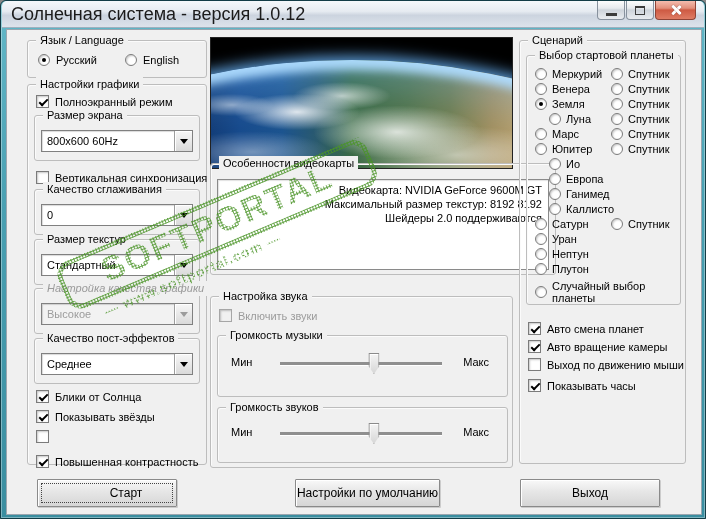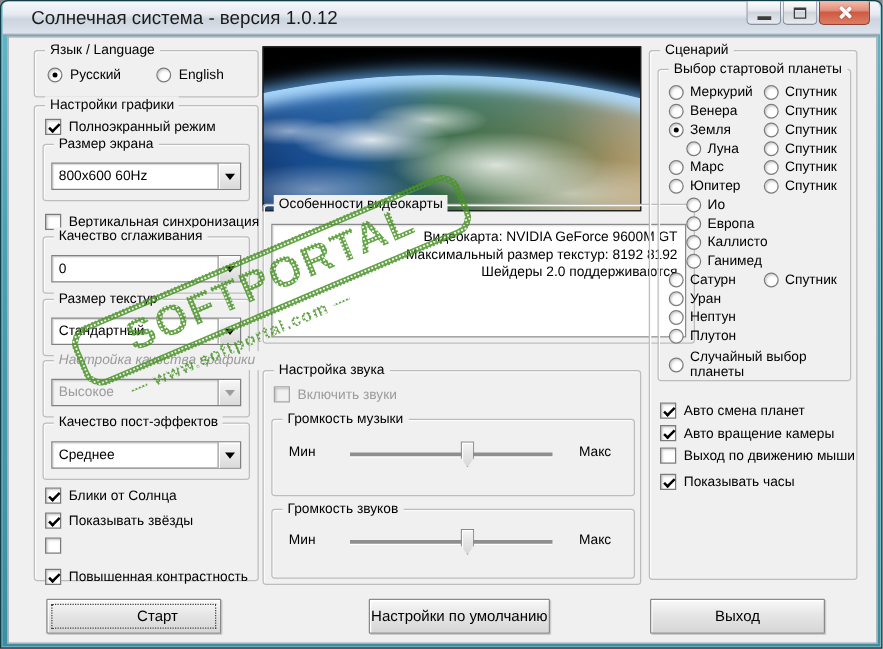--- a/index.html
+++ b/index.html
@@ -5,21 +5,21 @@
   html,body{margin:0;padding:0;background:#888;}
   *{box-sizing:border-box;}
   .win{position:relative;width:706px;height:519px;font-family:"Liberation Sans",sans-serif;
        background:linear-gradient(180deg,#63b8c8,#49a0b2 40%,#3a8ea0);
        border:1px solid #123c46;border-radius:6px 6px 0 0;overflow:hidden;
        box-shadow:inset 0 0 0 1px rgba(255,255,255,.35);}
   
   .titlebar{position:absolute;left:1px;right:1px;top:0;height:27px;
        background:linear-gradient(180deg,#f5f8fb,#e6ebf1 40%,#ccd4df 55%,#dde3eb);
        border-radius:5px 5px 0 0;border-bottom:1px solid #9fb0be;display:flex;align-items:center;}
-  .title{padding-left:9px;font-size:15px;color:#1b1b1b;margin-left:14px;}
+  .title{padding-left:9px;font-size:18px;color:#1b1b1b;}
   .capbtns{position:absolute;right:8px;top:0;display:flex;gap:1px;}
   .capbtn{width:28px;height:19px;border:1px solid #87919d;border-top:none;border-radius:0 0 4px 4px;
        background:linear-gradient(180deg,#fdfdfd,#e7eaee 40%,#ced4db 50%,#e9ecf0);
        display:flex;align-items:center;justify-content:center;position:relative;}
   .capbtn.close{width:41px;border-color:#8f4335;
        background:linear-gradient(180deg,#f4bcae,#e28f7b 40%,#ce5a43 50%,#df7c64);}
   .g-min{width:11px;height:3px;background:#3c3c3c;margin-top:8px;}
   .g-max{width:10px;height:9px;border:1px solid #3c3c3c;border-top:2px solid #3c3c3c;background:transparent;}
   .x-icon{position:relative;width:12px;height:12px;}
   .x-icon i{position:absolute;left:5px;top:0;width:2.5px;height:12px;background:#fff;border-radius:1px;
@@ -314,25 +314,25 @@
         <div class="prow">
           <span class="rb ind"></span>
             <span>Ио</span>
         </div>
         <div class="prow">
           <span class="rb ind"></span>
             <span>Европа</span>
         </div>
         <div class="prow">
           <span class="rb ind"></span>
+            <span>Ганимед</span>
+        </div>
+        <div class="prow">
+          <span class="rb ind"></span>
             <span>Каллисто</span>
-        </div>
-        <div class="prow">
-          <span class="rb ind"></span>
-            <span>Ганимед</span>
         </div>
         <div class="prow">
           <span class="rb"></span>
             <span>Сатурн</span>
           <span class="satwrap">
               <span class="rb"></span>
               <span>Спутник</span>
             </span>
         </div>
         <div class="prow">

